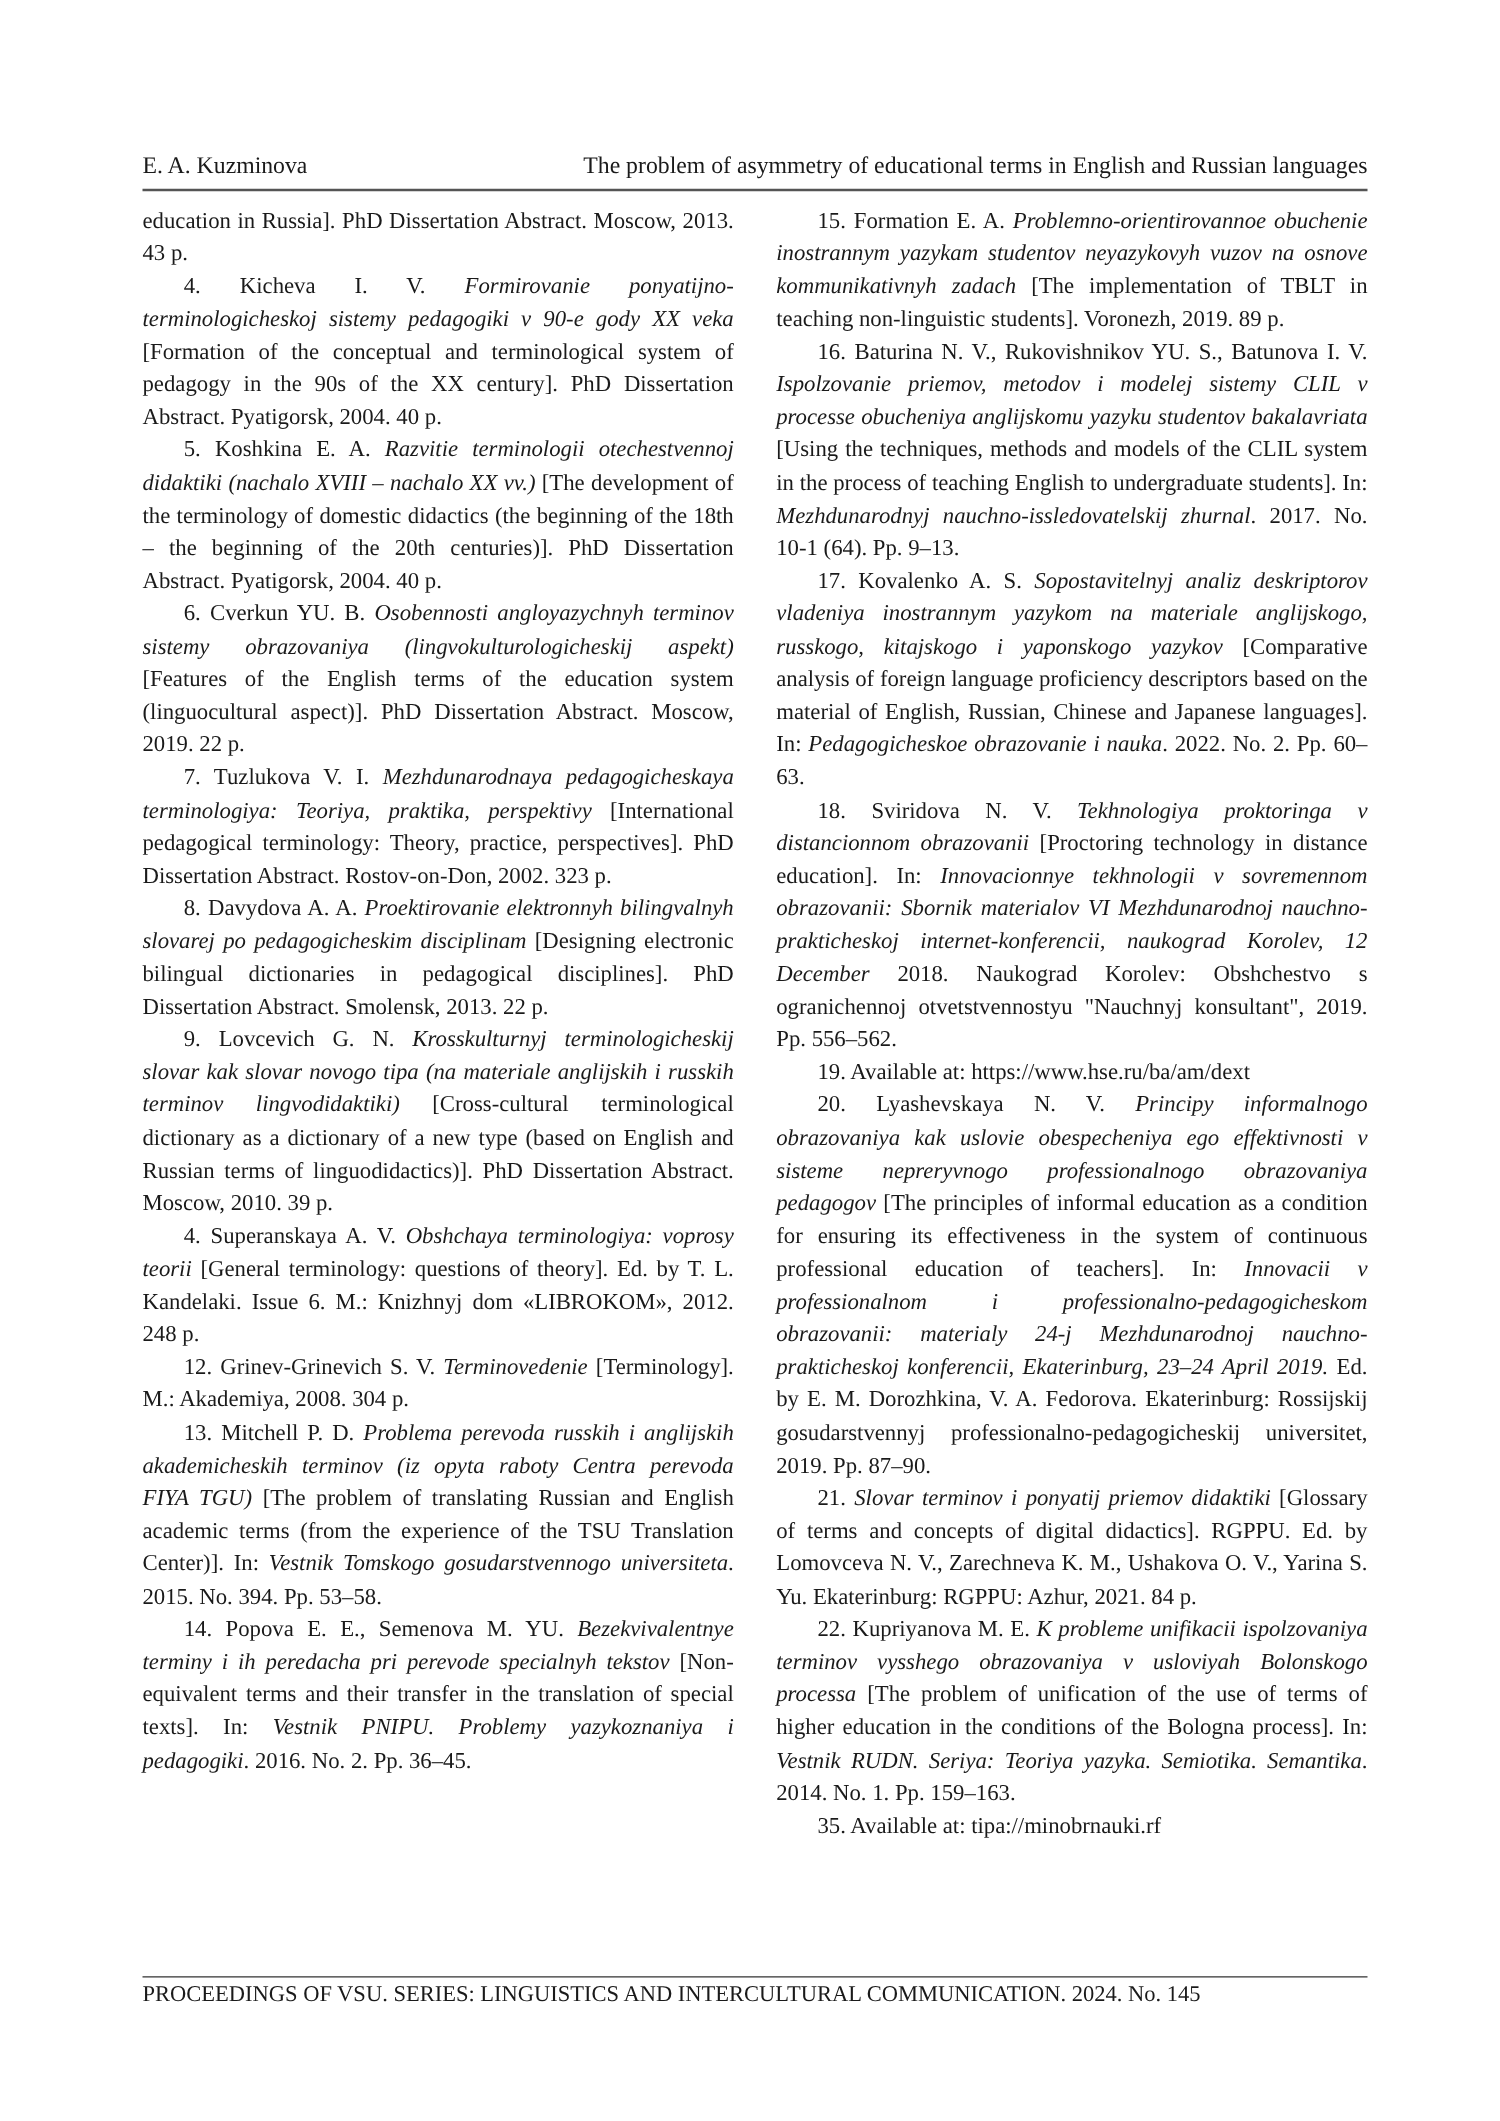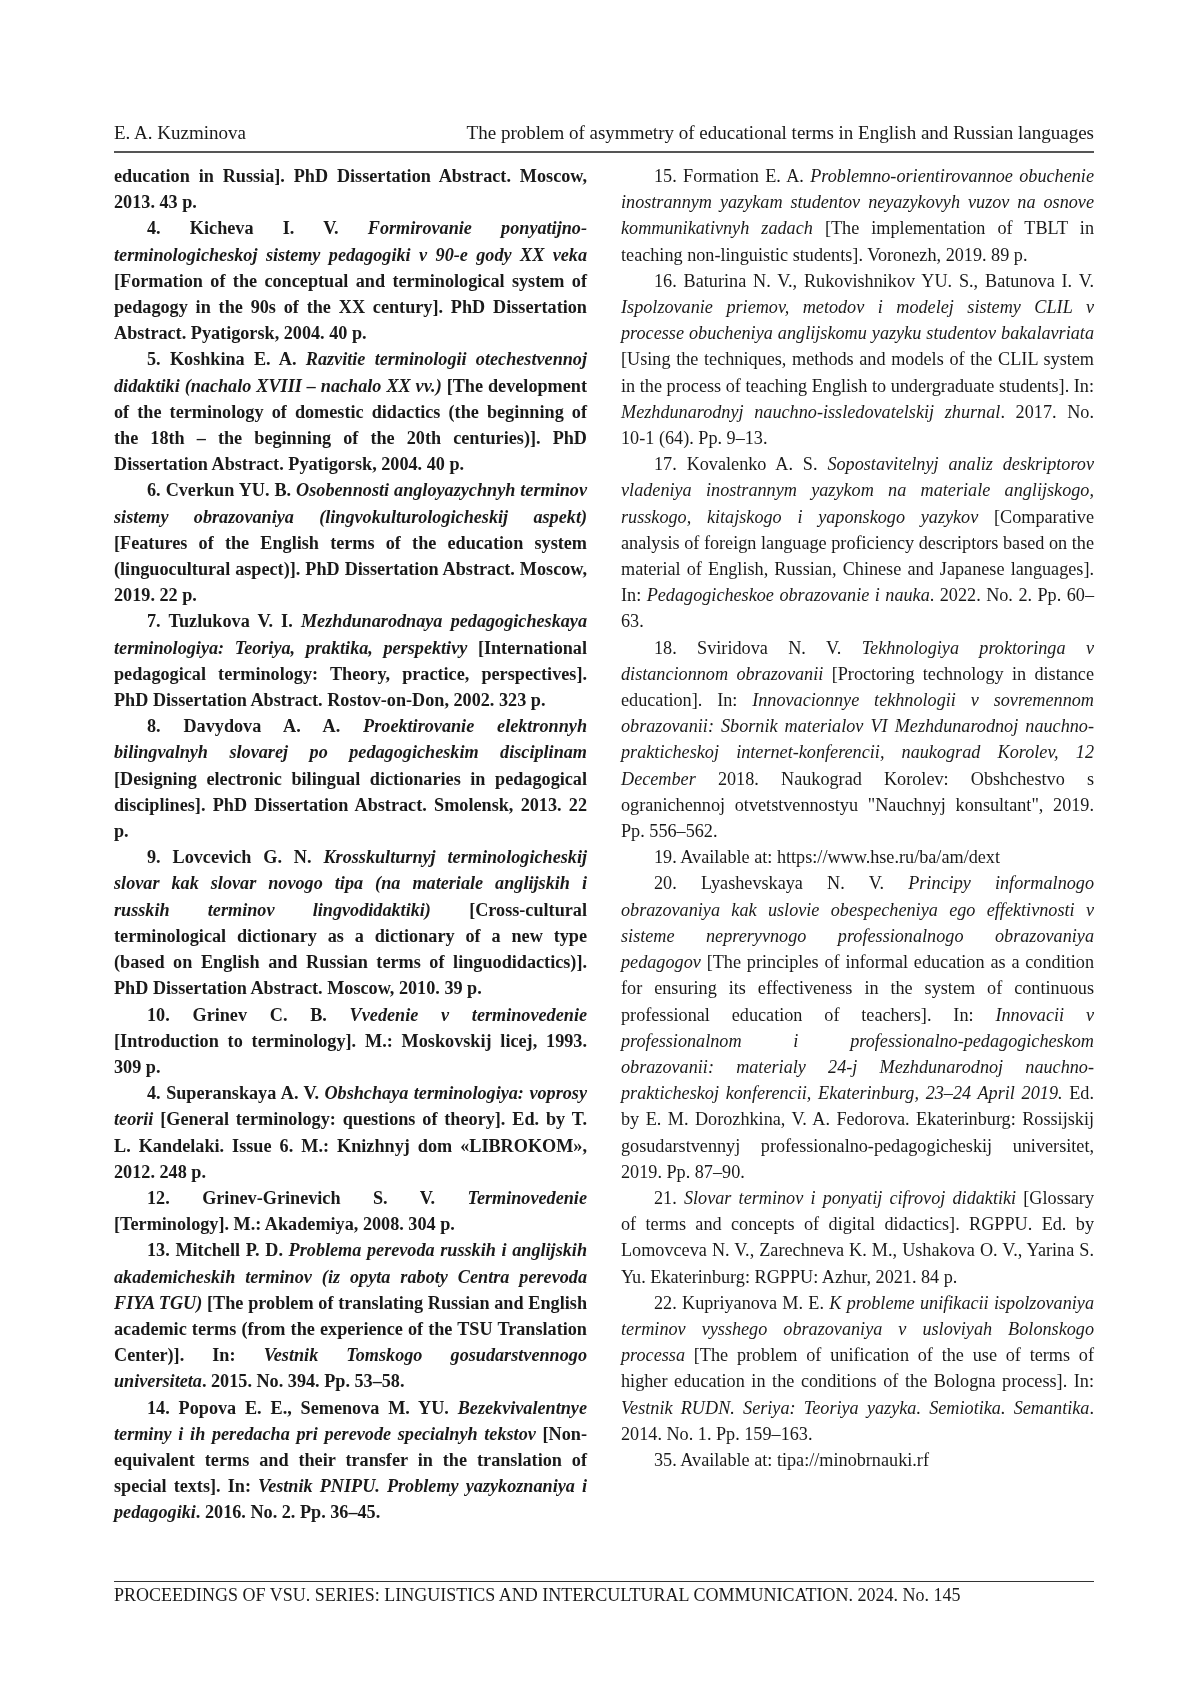--- a/index.html
+++ b/index.html
@@ -2,21 +2,21 @@
 <html><head>
 <meta charset="utf-8">
 <style>
   html, body { margin: 0; padding: 0; background: #ffffff; }
   body { width: 1200px; height: 1697px; position: relative; overflow: hidden;
          font-family: "Liberation Serif", "DejaVu Serif", serif; color: #1a1a1a; }
   .header { position: absolute; left: 114px; top: 122px; width: 980px; height: 26px;
             font-size: 19px; display: flex; justify-content: space-between; align-items: baseline; }
   .header-rule { position: absolute; left: 114px; top: 151px; width: 980px; height: 2px; background: #555; }
   .col { position: absolute; top: 163px; width: 473px; font-size: 18.2px; line-height: 26.2px; text-align: justify; hyphens: manual; }
-  .col-left { left: 114px; font-weight: bold; }
+  .col-left { left: 114px; }
   .col-right { left: 621px; }
   .ref { margin: 0; text-indent: 33px; }
   .ref.cont { text-indent: 0; }
   .ref i { font-style: italic; }
   .footer-rule { position: absolute; left: 114px; top: 1581px; width: 980px; height: 1px; background: #333; }
   .footer { position: absolute; left: 114px; top: 1585px; width: 980px; font-size: 18px;
             display: flex; justify-content: flex-start; }
 </style>
 </head>
 <body>
@@ -28,34 +28,33 @@
 <div class="header-rule"></div>
 
 <div class="col col-left" id="col-left">
     <p class="ref cont"><span>education in Russia]. PhD Dissertation Abstract. Moscow, 2013. 43 p.</span></p>
     <p class="ref"><span>4. </span><span>Kicheva I. V. </span><i>Formirovanie ponyatijno-terminologicheskoj sistemy pedagogiki v 90-e gody XX veka </i><span>[Formation of the conceptual and terminological system of pedagogy in the 90s of the XX century]. PhD Dissertation Abstract. Pyatigorsk, 2004. 40 p.</span></p>
     <p class="ref"><span>5. </span><span>Koshkina E. A. </span><i>Razvitie terminologii otechestvennoj didaktiki (nachalo XVIII – nachalo XX vv.) </i><span>[The development of the terminology of domestic didactics (the beginning of the 18th – the beginning of the 20th centuries)]. PhD Dissertation Abstract. Pyatigorsk, 2004. 40 p.</span></p>
     <p class="ref"><span>6. </span><span>Cverkun YU. B. </span><i>Osobennosti angloyazychnyh terminov sistemy obrazovaniya (lingvokulturologicheskij aspekt) </i><span>[Features of the English terms of the education system (linguocultural aspect)]. PhD Dissertation Abstract. Moscow, 2019. 22 p.</span></p>
     <p class="ref"><span>7. </span><span>Tuzlukova V. I. </span><i>Mezhdunarodnaya pedagogicheskaya terminologiya: Teoriya, praktika, perspektivy </i><span>[International pedagogical terminology: Theory, practice, perspectives]. PhD Dissertation Abstract. Rostov-on-Don, 2002. 323 p.</span></p>
     <p class="ref"><span>8. </span><span>Davydova A. A. </span><i>Proektirovanie elektronnyh bilingvalnyh slovarej po pedagogicheskim disciplinam </i><span>[Designing electronic bilingual dictionaries in pedagogical disciplines]. PhD Dissertation Abstract. Smolensk, 2013. 22 p.</span></p>
     <p class="ref"><span>9. </span><span>Lovcevich G. N. </span><i>Krosskulturnyj terminologicheskij slovar kak slovar novogo tipa (na materiale anglijskih i russkih terminov lingvodidaktiki) </i><span>[Cross-cultural terminological dictionary as a dictionary of a new type (based on English and Russian terms of linguodidactics)]. PhD Dissertation Abstract. Moscow, 2010. 39 p.</span></p>
-    <p class="ref"><span>10. </span><span>Grinev C. B. </span><i>Vvedenie v terminovedenie </i><span>[Introduction to terminology]. M.: Moskovskij licej, 1993. 309 p.</span></p>
     <p class="ref"><span>4. </span><span>Superanskaya A. V. </span><i>Obshchaya terminologiya: voprosy teorii </i><span>[General terminology: questions of theory]. Ed. by T. L. Kandelaki. Issue 6. M.: Knizhnyj dom «LIBROKOM», 2012. 248 p.</span></p>
     <p class="ref"><span>12. </span><span>Grinev-Grinevich S. V. </span><i>Terminovedenie </i><span>[Terminology]. M.: Akademiya, 2008. 304 p.</span></p>
     <p class="ref"><span>13. </span><span>Mitchell P. D. </span><i>Problema perevoda russkih i anglijskih akademicheskih terminov (iz opyta raboty Centra perevoda FIYA TGU) </i><span>[The problem of translating Russian and English academic terms (from the experience of the TSU Translation Center)]. In: </span><i>Vestnik Tomskogo gosudarstvennogo universiteta</i><span>. 2015. No. 394. Pp. 53–58.</span></p>
     <p class="ref"><span>14. </span><span>Popova E. E., Semenova M. YU. </span><i>Bezekvivalentnye terminy i ih peredacha pri perevode specialnyh tekstov </i><span>[Non-equivalent terms and their transfer in the translation of special texts]. In: </span><i>Vestnik PNIPU. Problemy yazykoznaniya i pedagogiki</i><span>. 2016. No. 2. Pp. 36–45.</span></p>
   </div>
 <div class="col col-right" id="col-right">
     <p class="ref"><span>15. </span><span>Formation E. A. </span><i>Problemno-orientirovannoe obuchenie inostrannym yazykam studentov neyazykovyh vuzov na osnove kommunikativnyh zadach </i><span>[The implementation of TBLT in teaching non-linguistic students]. Voronezh, 2019. 89 p.</span></p>
     <p class="ref"><span>16. </span><span>Baturina N. V., Rukovishnikov YU. S., Batunova I. V. </span><i>Ispolzovanie priemov, metodov i modelej sistemy CLIL v processe obucheniya anglijskomu yazyku studentov bakalavriata </i><span>[Using the techniques, methods and models of the CLIL system in the process of teaching English to undergraduate students]. In: </span><i>Mezhdunarodnyj nauchno-issledovatelskij zhurnal</i><span>. 2017. No. 10-1 (64). Pp. 9–13.</span></p>
     <p class="ref"><span>17. </span><span>Kovalenko A. S. </span><i>Sopostavitelnyj analiz deskriptorov vladeniya inostrannym yazykom na materiale anglijskogo, russkogo, kitajskogo i yaponskogo yazykov </i><span>[Comparative analysis of foreign language proficiency descriptors based on the material of English, Russian, Chinese and Japanese languages]. In: </span><i>Pedagogicheskoe obrazovanie i nauka</i><span>. 2022. No. 2. Pp. 60–63.</span></p>
     <p class="ref"><span>18. </span><span>Sviridova N. V. </span><i>Tekhnologiya proktoringa v distancionnom obrazovanii </i><span>[Proctoring technology in distance education]. In: </span><i>Innovacionnye tekhnologii v sovremennom obrazovanii: Sbornik materialov VI Mezhdunarodnoj nauchno-prakticheskoj internet-konferencii, naukograd Korolev, 12 December</i><span> 2018. Naukograd Korolev: Obshchestvo s ogranichennoj otvetstvennostyu "Nauchnyj konsultant", 2019. Pp. 556–562.</span></p>
     <p class="ref"><span>19. </span><span>Available at: https://www.hse.ru/ba/am/dext</span></p>
     <p class="ref"><span>20. </span><span>Lyashevskaya N. V. </span><i>Principy informalnogo obrazovaniya kak uslovie obespecheniya ego effektivnosti v sisteme nepreryvnogo professionalnogo obrazovaniya pedagogov </i><span>[The principles of informal education as a condition for ensuring its effectiveness in the system of continuous professional education of teachers]. In: </span><i>Innovacii v professionalnom i professionalno-pedagogicheskom obrazovanii: materialy 24-j Mezhdunarodnoj nauchno-prakticheskoj konferencii, Ekaterinburg, 23–24 April 2019.</i><span> Ed. by E. M. Dorozhkina, V. A. Fedorova. Ekaterinburg: Rossijskij gosudarstvennyj professionalno-pedagogicheskij universitet, 2019. Pp. 87–90.</span></p>
-    <p class="ref"><span>21. </span><i>Slovar terminov i ponyatij cifrovoj didaktiki </i><span>[Glossary of terms and concepts of digital didactics]. RGPPU. Ed. by Lomovceva N. V., Zarechneva K. M., Ushakova O. V., Yarina S. Yu. Ekaterinburg: RGPPU: Azhur, 2021. 84 p.</span></p>
+    <p class="ref"><span>21. </span><i>Slovar terminov i ponyatij priemov didaktiki </i><span>[Glossary of terms and concepts of digital didactics]. RGPPU. Ed. by Lomovceva N. V., Zarechneva K. M., Ushakova O. V., Yarina S. Yu. Ekaterinburg: RGPPU: Azhur, 2021. 84 p.</span></p>
     <p class="ref"><span>22. </span><span>Kupriyanova M. E. </span><i>K probleme unifikacii ispolzovaniya terminov vysshego obrazovaniya v usloviyah Bolonskogo processa </i><span>[The problem of unification of the use of terms of higher education in the conditions of the Bologna process]. In: </span><i>Vestnik RUDN. Seriya: Teoriya yazyka. Semiotika. Semantika</i><span>. 2014. No. 1. Pp. 159–163.</span></p>
     <p class="ref"><span>35. </span><span>Available at: tipa://minobrnauki.rf</span></p>
   </div>
 
 <div class="footer-rule"></div>
 <div class="footer">
   <span>PROCEEDINGS OF VSU. SERIES: LINGUISTICS AND INTERCULTURAL COMMUNICATION. 2024. No. 1</span>
   <span>45</span>
 </div>
 

